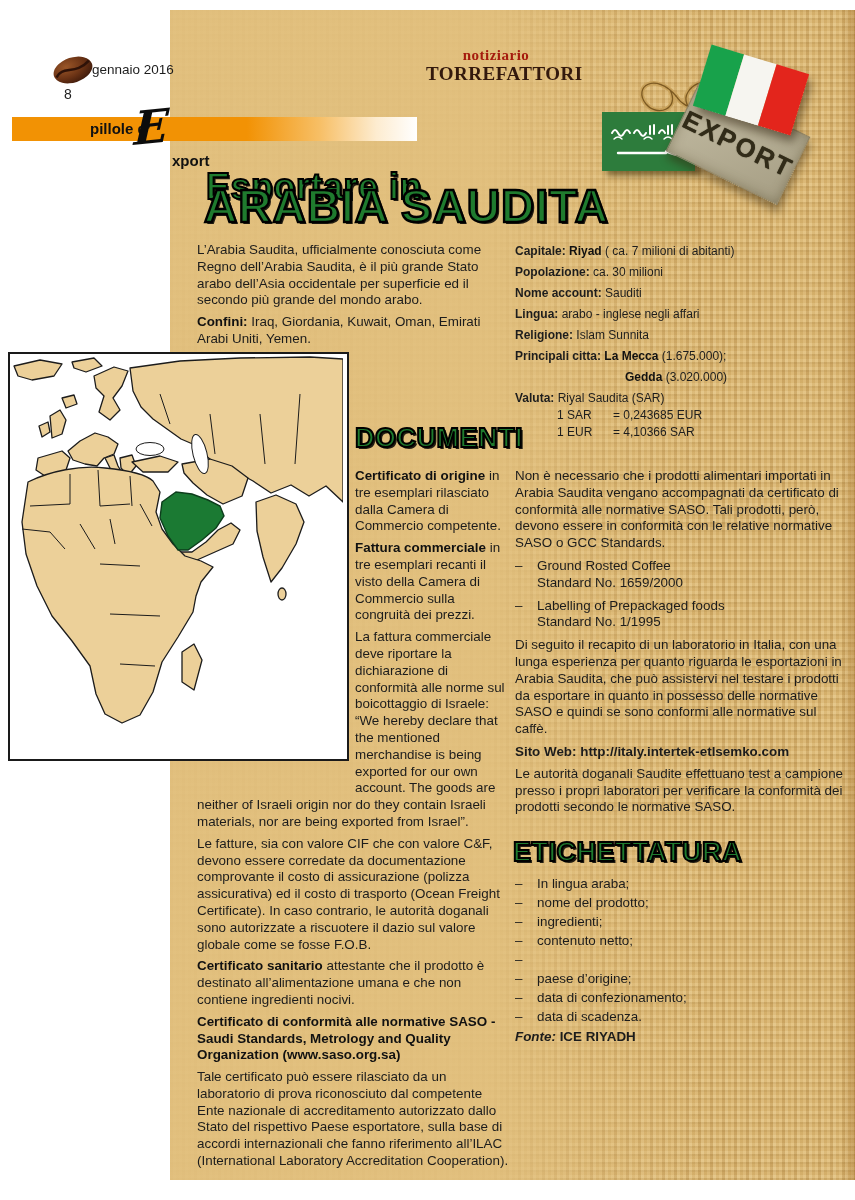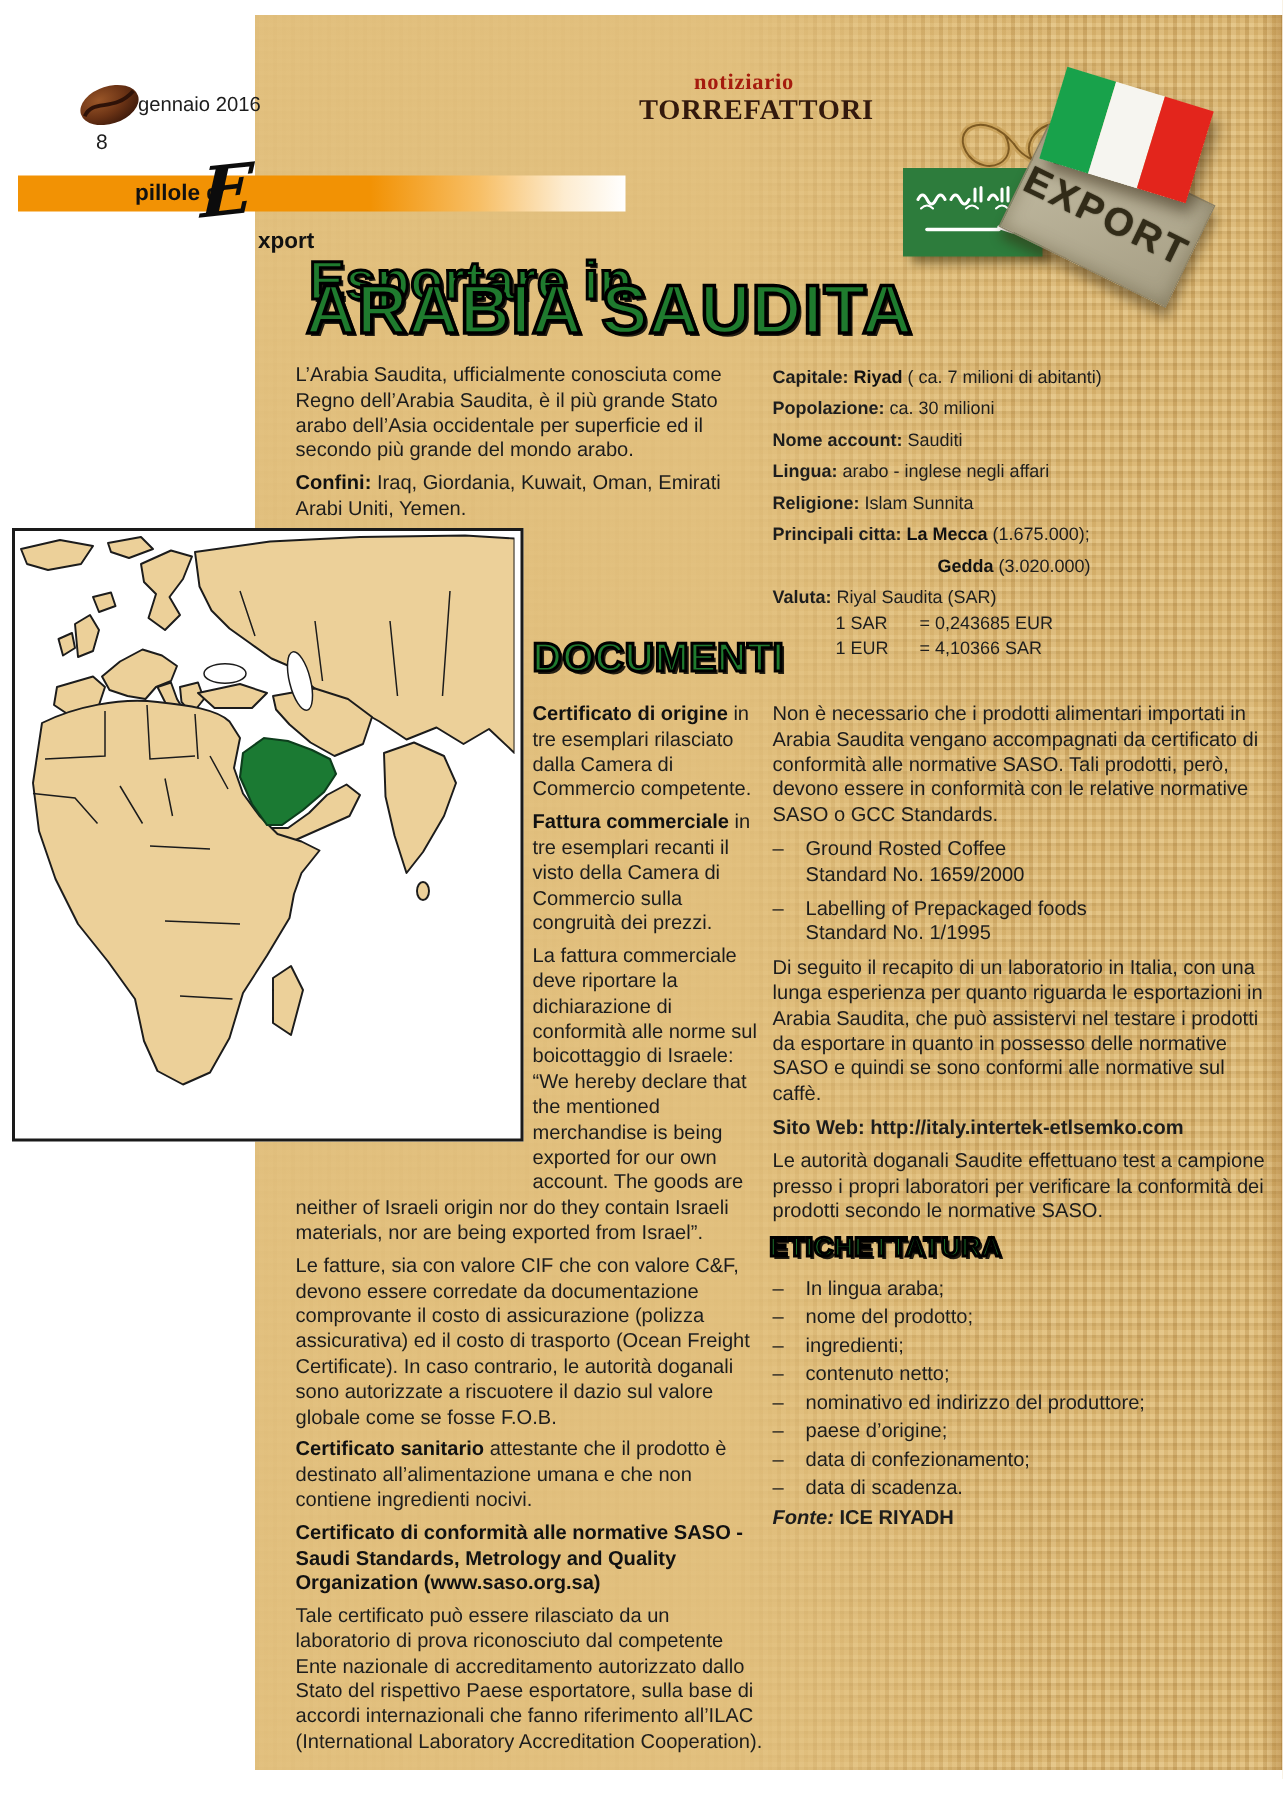--- a/index.html
+++ b/index.html
@@ -53,21 +53,21 @@
   .flag-italy .g{flex:1;background:#18a24b;}
   .flag-italy .w{flex:1;background:#f6f5f0;}
   .flag-italy .r{flex:1;background:#e3251c;}
 
   
   .green-head{font-weight:900;color:#1f7b2e;-webkit-text-stroke:2px #000;
       text-shadow:2px 2px 0 rgba(0,0,0,.85);letter-spacing:.5px;line-height:1.05;}
   .title-small{position:absolute;left:206px;top:168px;font-size:36px;text-align:right;}
   .title-big{position:absolute;left:204px;top:182px;font-size:46px;-webkit-text-stroke:2.4px #000;letter-spacing:1px;}
   .sec-documenti{position:absolute;left:355px;top:424px;font-size:27px;}
-  .sec-etichettatura{position:absolute;font-size:18px;margin:6px 0 8px -2px;position:static;}
+  .sec-etichettatura{position:absolute;font-size:27px;margin:22px 0 8px -2px;position:static;}
 
   
   .bodytext{font-size:13.4px;line-height:16.8px;color:#1c1c1c;}
   .bodytext p{margin:0 0 5px 0;}
   b,strong{color:#111;}
 
   .intro{position:absolute;left:197px;top:242px;width:312px;}
 
   .infobox{position:absolute;left:515px;top:243px;width:334px;font-size:12px;line-height:17px;}
   .infobox .row{margin-bottom:4px;}
@@ -284,21 +284,20 @@
       <li>
           <span class="dash">–</span>
           <span>ingredienti;</span>
         </li>
       <li>
           <span class="dash">–</span>
           <span>contenuto netto;</span>
         </li>
       <li>
           <span class="dash">–</span>
-          <span>nominativo ed indirizzo del produttore;</span>
         </li>
       <li>
           <span class="dash">–</span>
           <span>paese d’origine;</span>
         </li>
       <li>
           <span class="dash">–</span>
           <span>data di confezionamento;</span>
         </li>
       <li>

